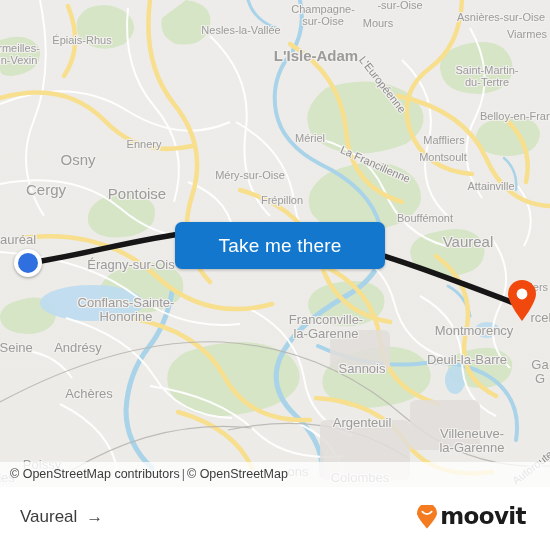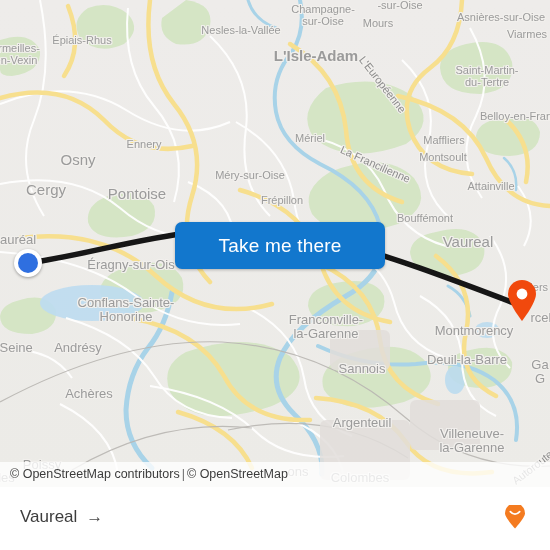--- a/index.html
+++ b/index.html
@@ -332,16 +332,17 @@
   <div class="footer">
     <div class="trip">
       <span>Vaureal</span>
       <span class="arrow">→</span>
     </div>
     <div class="brand">
       <svg class="mark" width="22" height="24" viewBox="0 0 22 24">
         <path id="brand-pin" d="M11 23.5 C 11 23.5, 21 12.5, 21 8.2 A 10 10 0 1 0 1 8.2 C 1 12.5, 11 23.5, 11 23.5 Z" fill="#f47b20"></path>
         <path d="M6.3 6.6 q4.7 5.2 9.4 0" fill="none" stroke="#ffffff" stroke-width="1.7" stroke-linecap="round"></path>
       </svg>
+      <span class="wordmark">moovit</span>
     </div>
   </div>
 
 </div>
 
 </body></html>

